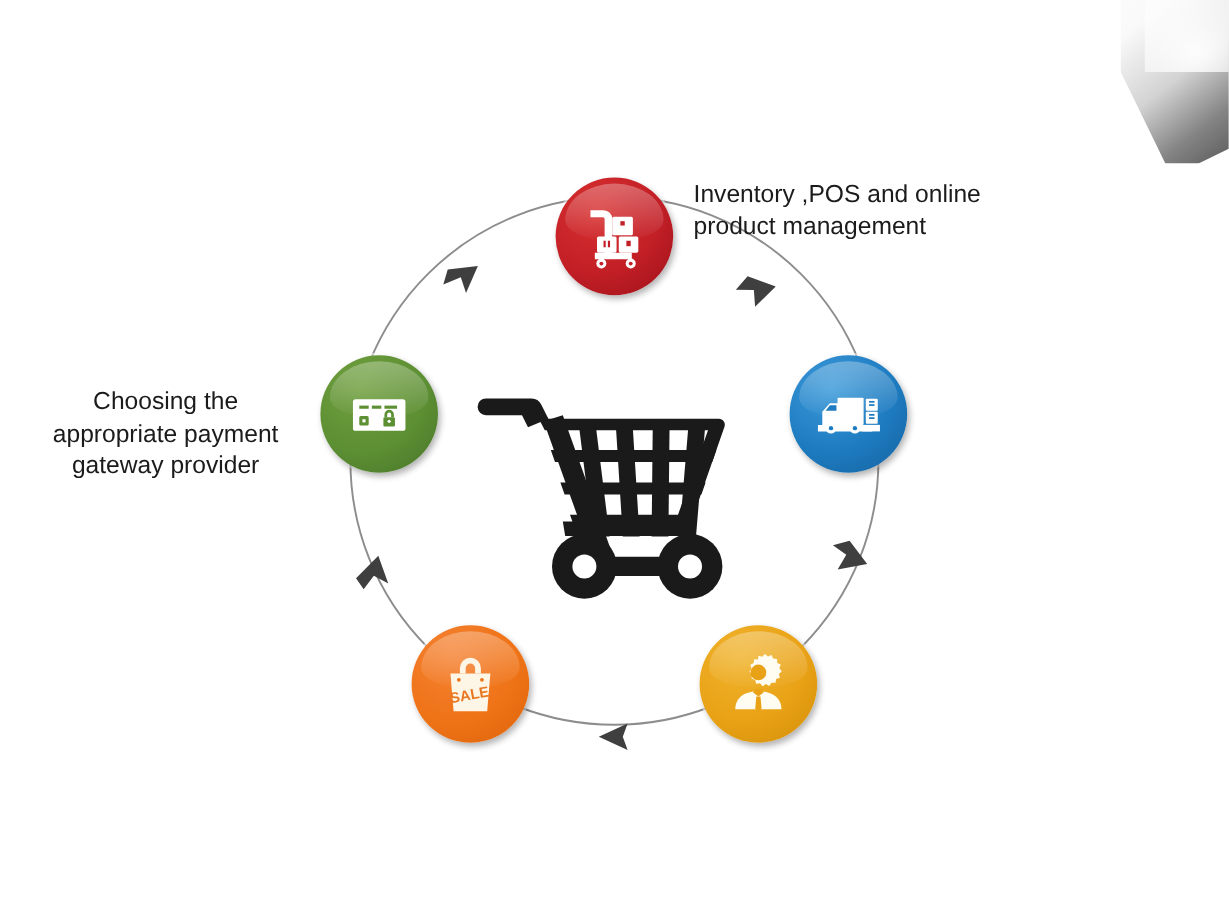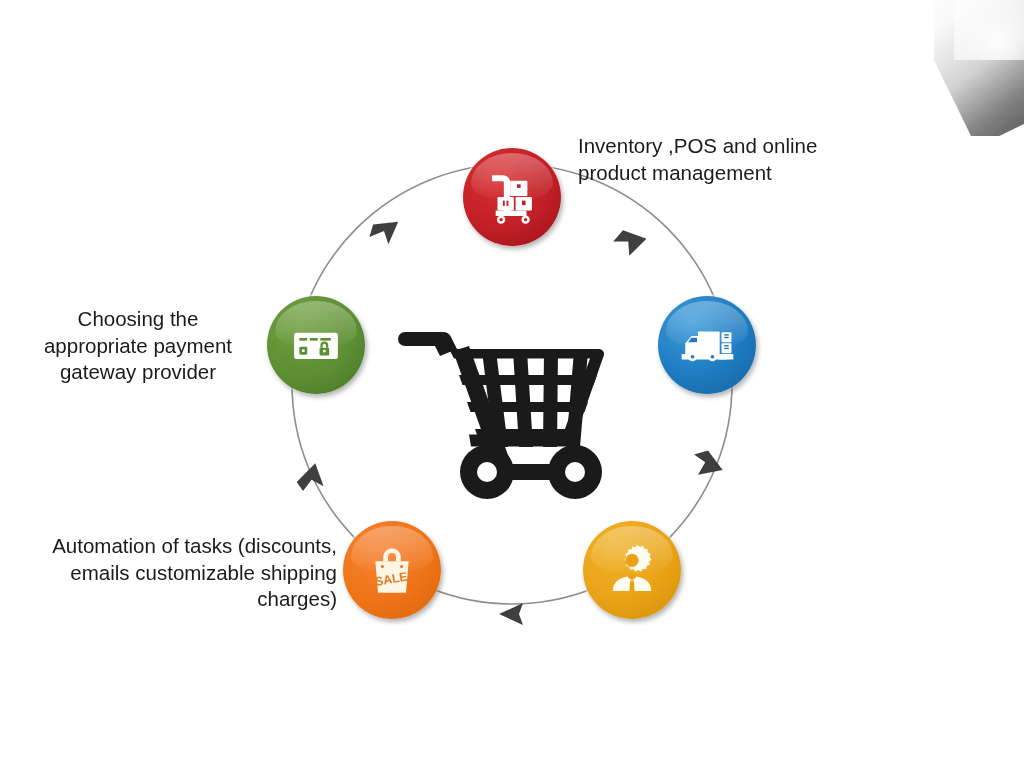--- a/index.html
+++ b/index.html
@@ -99,20 +99,21 @@
   .node-green  { background: radial-gradient(circle at 35% 28%, #6f9f3e 0%, #5d8f33 55%, #47752a 100%); }
 
   
   .label {
     position: absolute;
     font-family: "Liberation Sans", sans-serif;
     font-size: 20.5px;
     line-height: 1.30;
     color: #1b1b1b;
     white-space: pre-line;
+    margin-top: 16px;
   }
   .label-left  { text-align: right; }
   .label-right { text-align: left; }
 
   
   .center-cart {
     position: absolute;
     left: 393px;
     top: 318px;
     width: 218px;
@@ -266,23 +267,20 @@
       <path d="M22 22 v-5 a10 10 0 0 1 20 0 v5 h-5.5 v-5 a4.5 4.5 0 0 0 -9 0 v5 z" fill="#fdf6e6"></path>
 
       <path d="M13 22 h38 l-3 36 h-32 z" fill="#fdf6e6"></path>
 
       <circle cx="21" cy="28" r="1.8" fill="#ef7317"></circle>
       <circle cx="43" cy="28" r="1.8" fill="#ef7317"></circle>
 
       <text x="32" y="47" font-family="'Liberation Sans', sans-serif" font-size="14" font-weight="bold" fill="#e87722" text-anchor="middle" transform="rotate(-10 32 47)">SALE</text>
     </svg>
   </div>
-  <div class="label label-left" style="left:12px; top:533px; width:325px;">Automation  of tasks (discounts,
-emails customizable  shipping
-charges)</div>
 
   <div class="node node-green" style="left:267px; top:296px;">
     <div class="glossy"></div>
     <svg width="56" height="56" viewBox="0 0 64 64">
       <rect x="7" y="18" width="50" height="30" rx="2.5" fill="#ffffff"></rect>
       <g fill="#5d8f33">
         <rect x="13" y="24" width="9" height="3"></rect>
         <rect x="25" y="24" width="9" height="3"></rect>
         <rect x="37" y="24" width="12" height="3"></rect>
 

